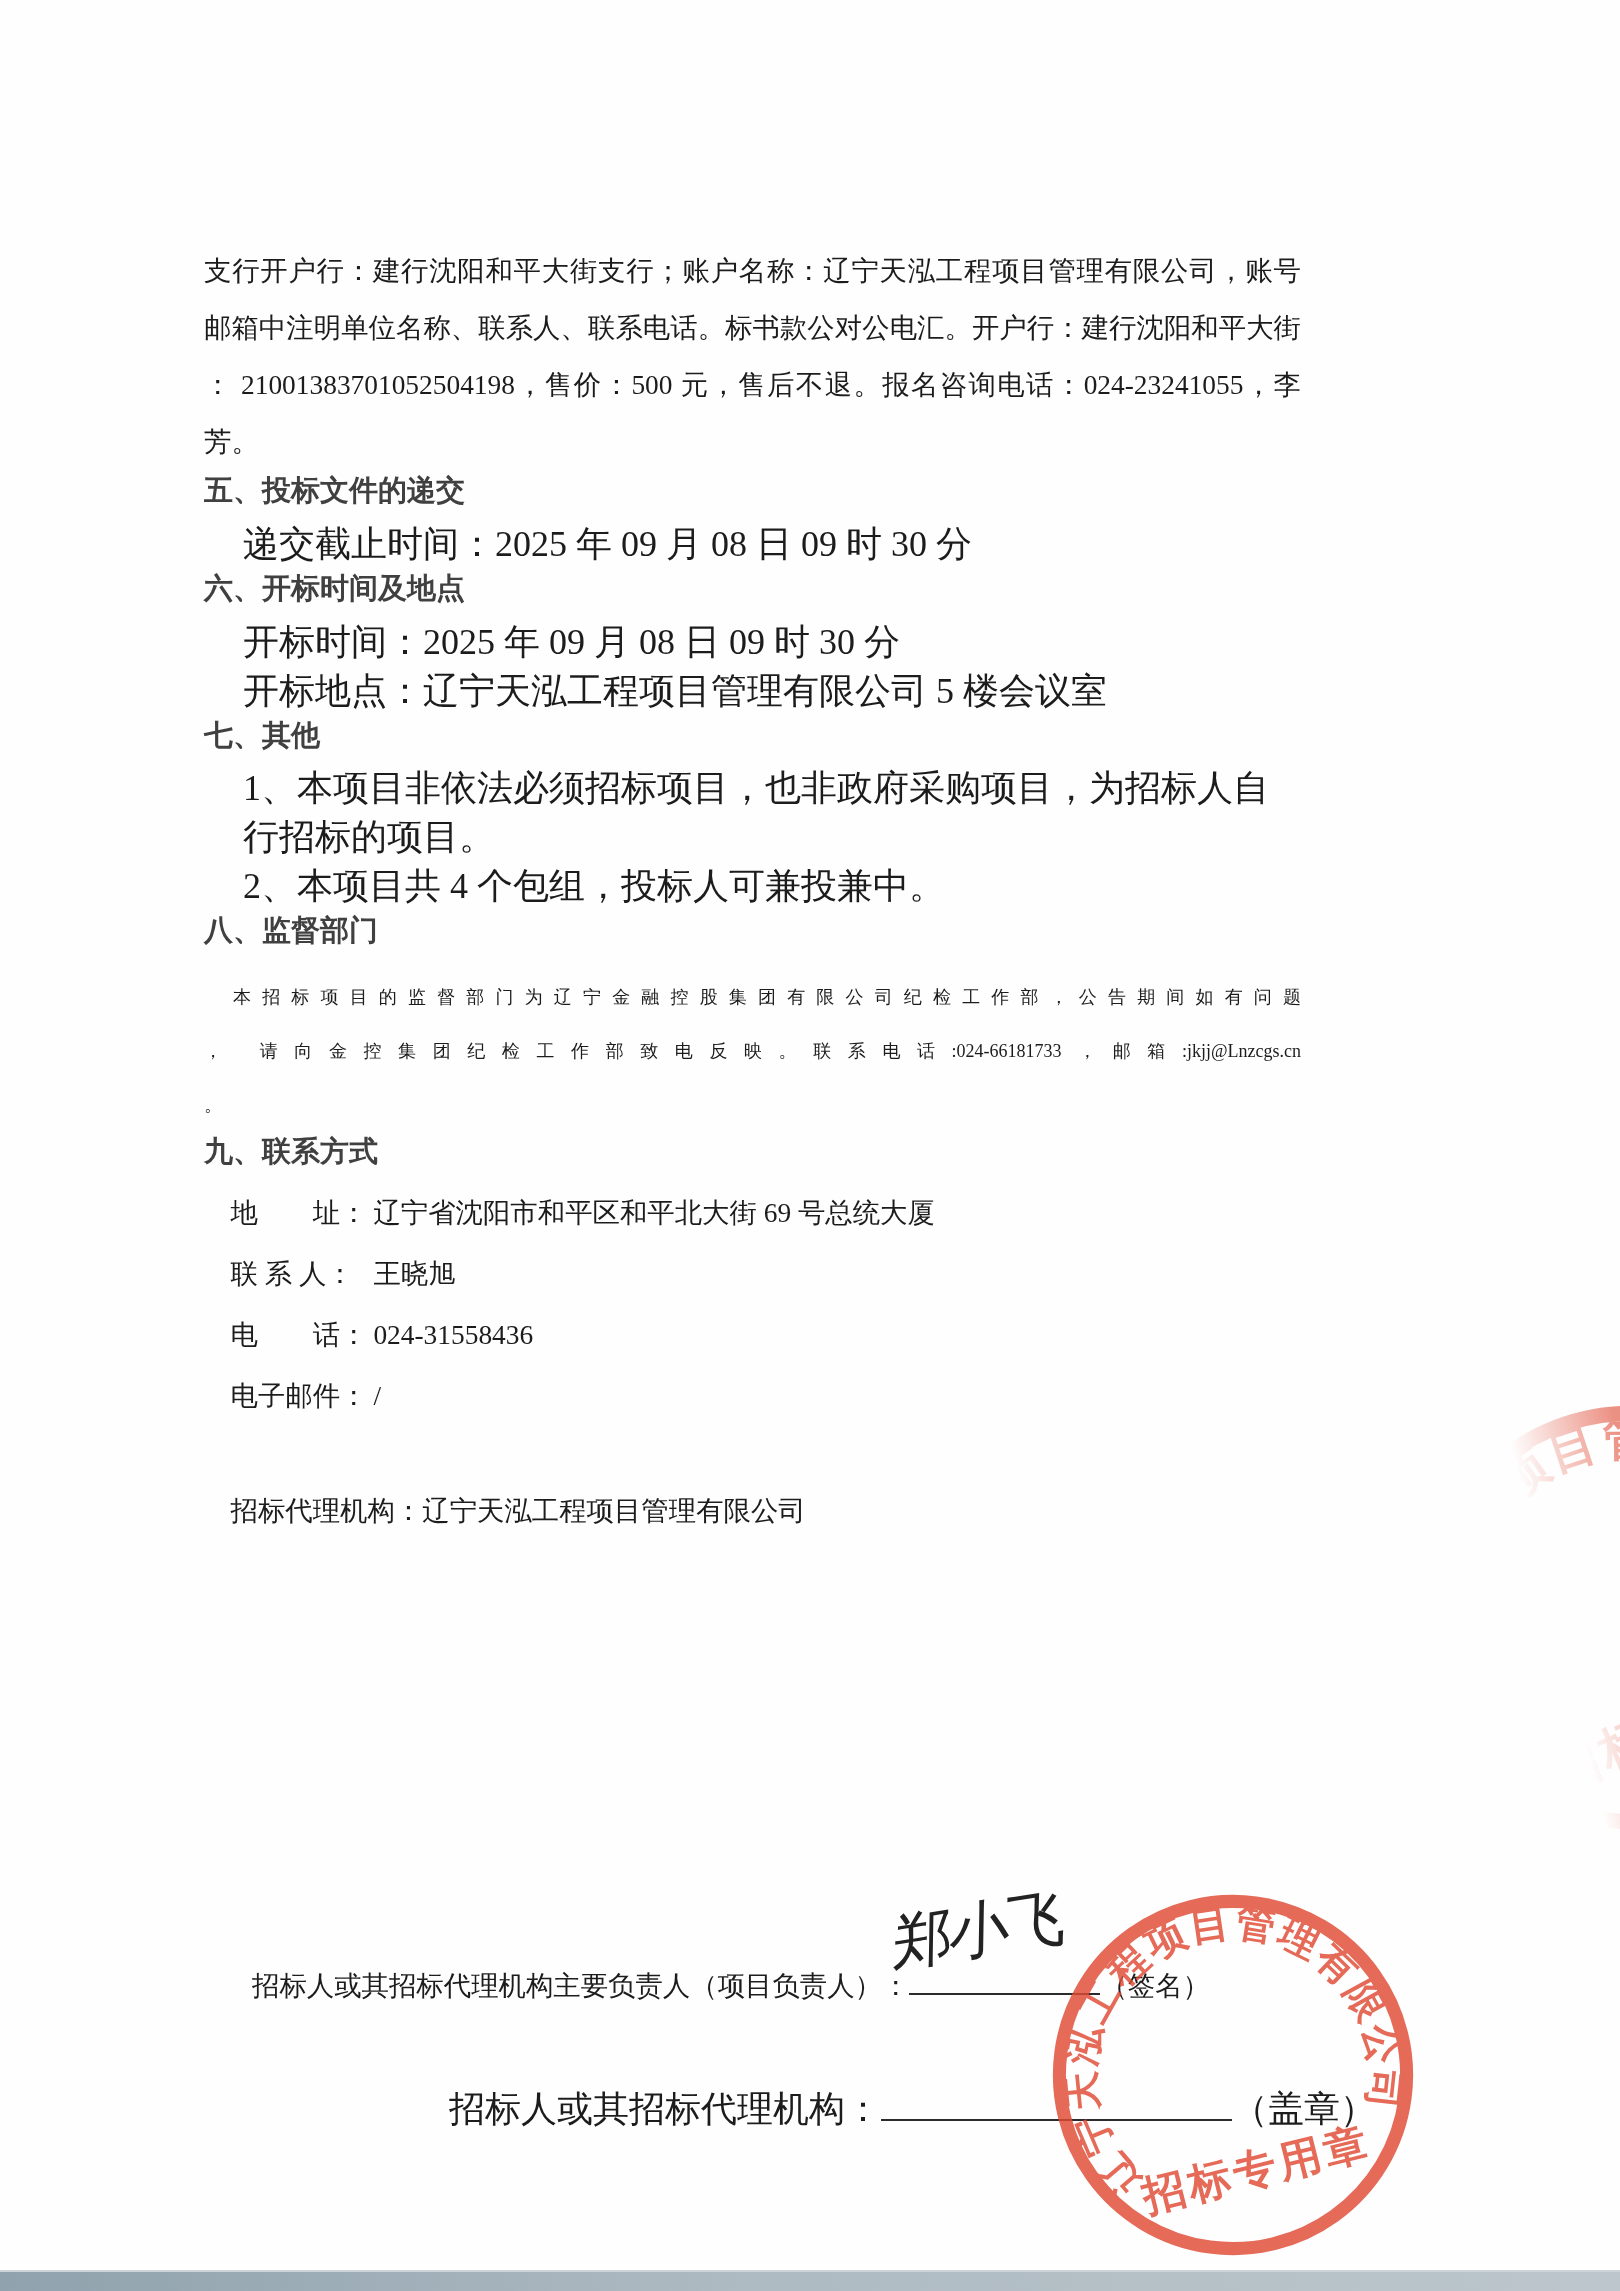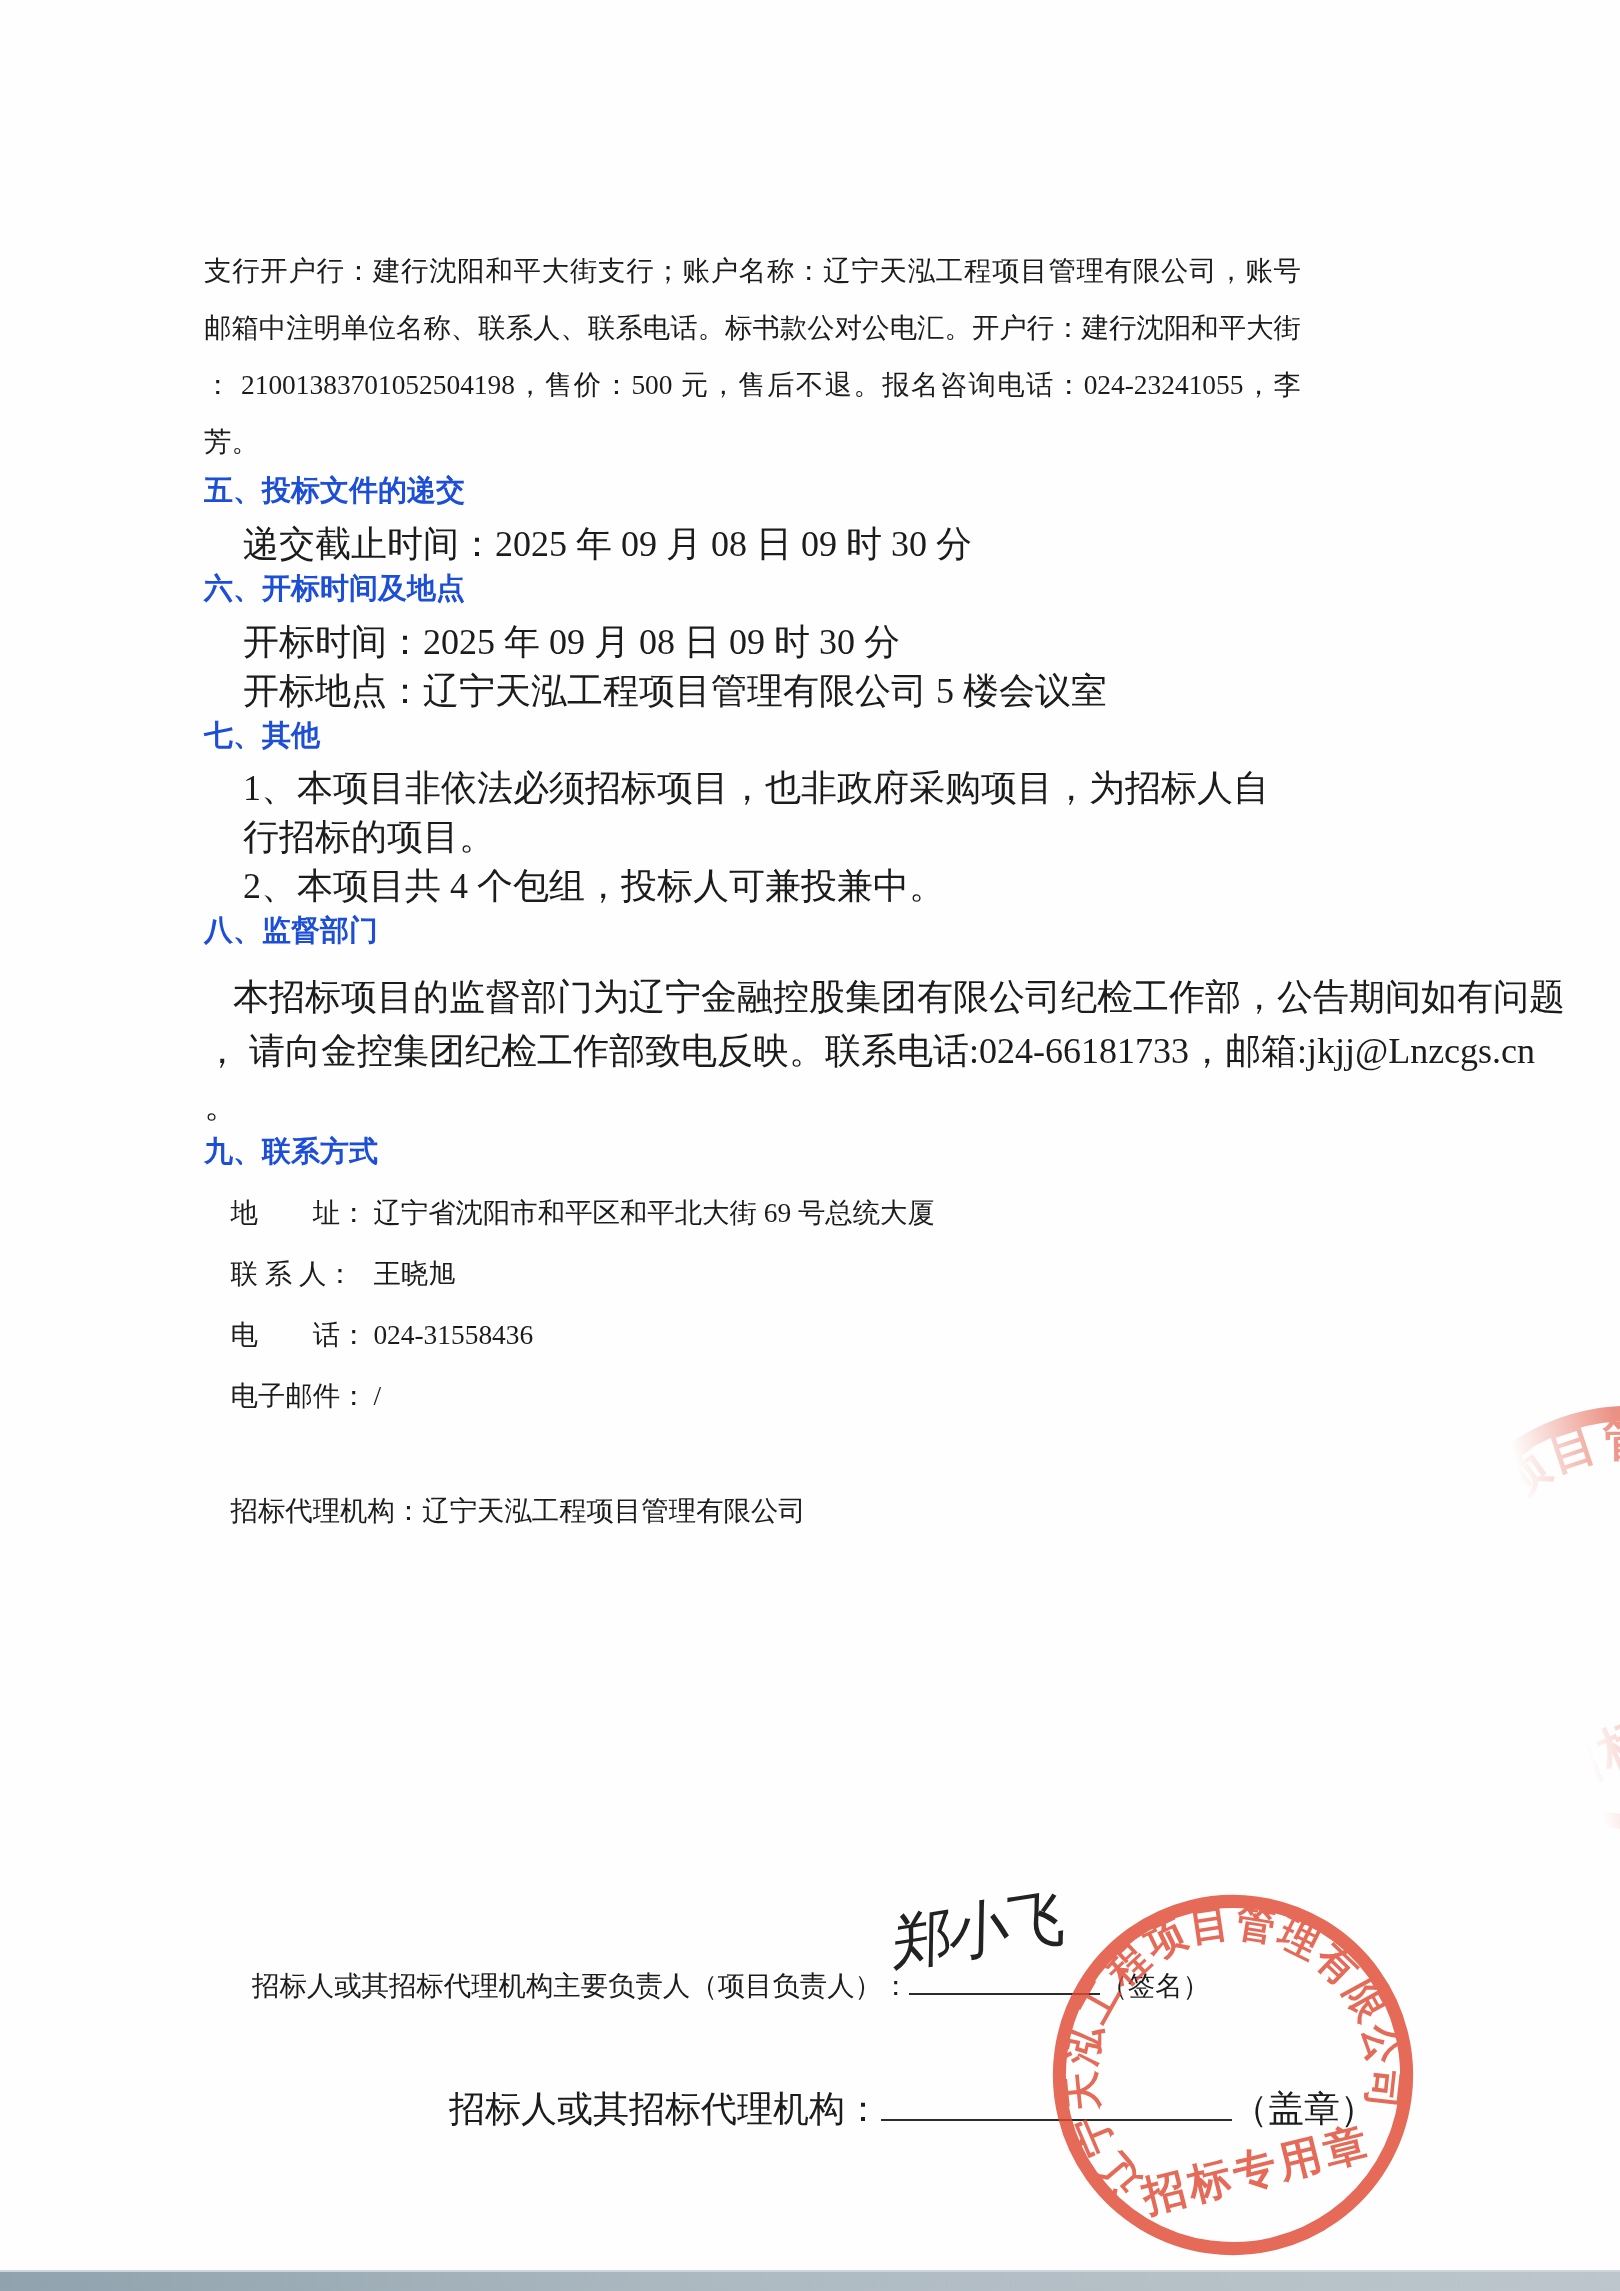--- a/index.html
+++ b/index.html
@@ -16,33 +16,33 @@
   
   .intro-line{
     font-size:27.4px;line-height:57px;
     text-align:justify;text-align-last:justify;
     white-space:nowrap;
   }
   .intro-line.last{text-align-last:left;}
   h2.sec-h{
     font-family:"Liberation Sans","DejaVu Sans",sans-serif;
     font-weight:bold;font-size:29px;line-height:39px;
-    margin:0;color:#1d4ed8;
+    margin:0;color:#404040;
   }
   .h5{margin-top:21.6px;}
   .h6{margin-top:7.8px;}
   .h7{margin-top:7.8px;}
   .h8{margin-top:7.8px;}
   .h9{margin-top:0px;}
   .sec-item{
     font-size:36px;line-height:49px;margin:0 0 0 39px;
   }
   .sp{margin-top:9.8px;}
   .sup-line{
-    font-size:36px;line-height:54px;
+    font-size:18px;line-height:54px;
     text-align:justify;text-align-last:justify;white-space:nowrap;
   }
   .sup-wrap{margin-top:19.6px;}
   .sup-line.ind{padding-left:29px;}
   .sup-line.last{text-align-last:left;}
   .contact-block{margin-top:11.8px;}
   .c-row{
     font-size:27.4px;line-height:61px;margin-left:26.5px;white-space:nowrap;
   }
   .c-row .lab{display:inline-block;min-width:137px;}

